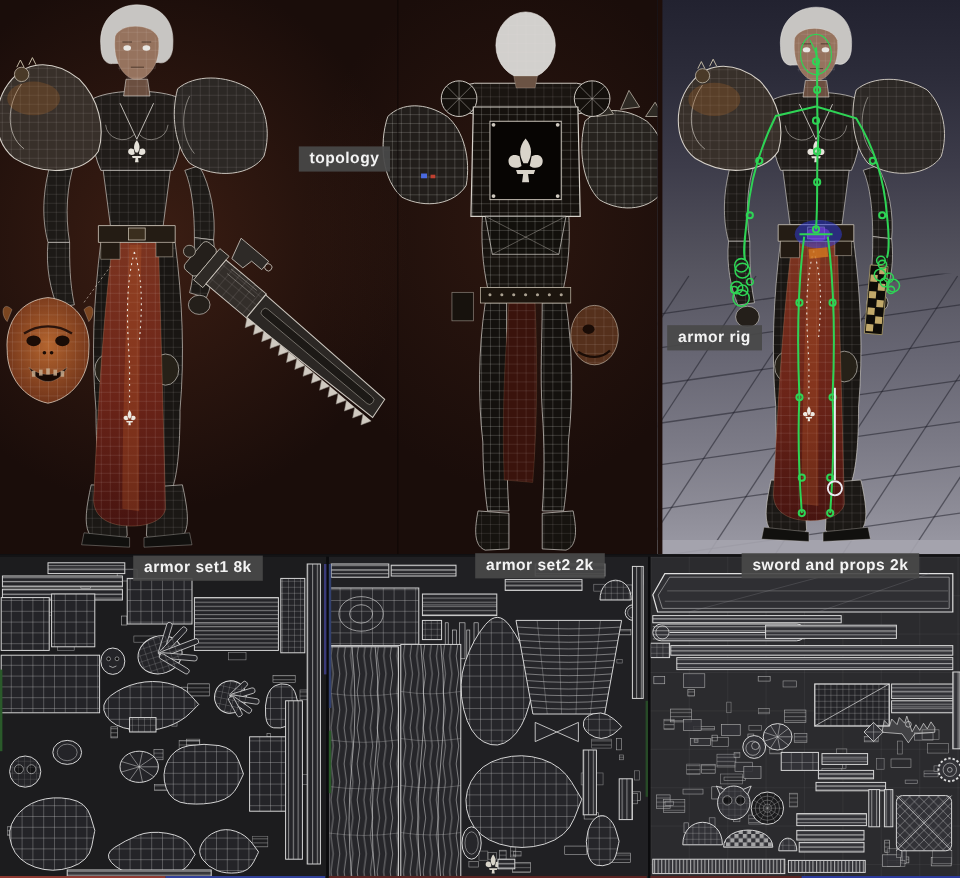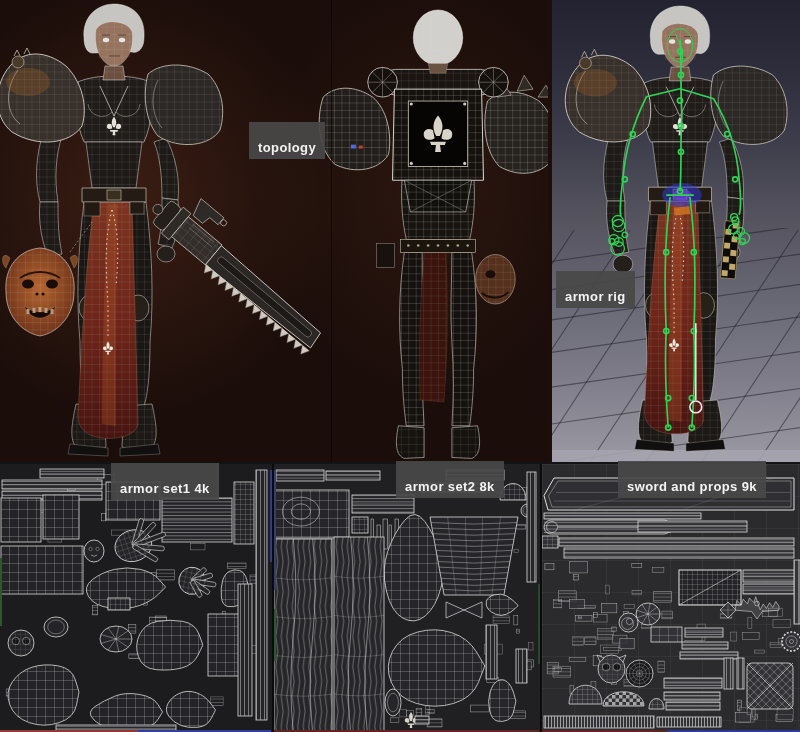--- a/index.html
+++ b/index.html
@@ -11,21 +11,21 @@
       radial-gradient(ellipse 300px 320px at 130px 200px, rgba(92,46,28,.50), rgba(0,0,0,0) 70%),
       radial-gradient(ellipse 260px 320px at 430px 190px, rgba(74,38,24,.38), rgba(0,0,0,0) 68%),
       #1a0d0a;}
   #scene-left .seam{position:absolute;left:331px;top:0;width:1px;height:462px;background:rgba(8,4,3,.55);}
   
   #viewport{position:absolute;left:548px;top:0;width:252px;height:462px;
     background:linear-gradient(#222230 0%,#2c2c3a 14%,#3d3c4a 30%,#55545f 48%,#676673 64%,#7b7a86 80%,#8d8c97 92%,#9b9aa5 100%);}
   svg{position:absolute;left:0;top:0;display:block;}
   .tag{position:absolute;z-index:6;background:rgba(72,72,72,.93);color:#f3f3f3;
        font:600 13px/1.25 "Liberation Sans",sans-serif;letter-spacing:.4px;
-       padding:18px 9px 3px;white-space:nowrap;}
+       padding:2px 9px 3px;white-space:nowrap;}
   
   #uv{position:absolute;left:0;top:462px;width:800px;height:270px;background:#101012;border-top:2px solid #131315;box-sizing:border-box;}
   .uvp{position:absolute;top:0;height:270px;overflow:hidden;}
   #uv1{left:0;width:272px;background:#1c1c1e;}
   #uv2{left:274px;width:266px;background:#202023;}
   #uv3{left:542px;width:258px;background:#2b2b2e;
        background-image:linear-gradient(rgba(255,255,255,.045) 1px,transparent 1px),
                         linear-gradient(90deg,rgba(255,255,255,.045) 1px,transparent 1px);
        background-size:32px 32px;}
   .vsep{position:absolute;top:0;width:2px;height:270px;background:#0b0b0d;}
@@ -1458,21 +1458,21 @@
     <div class="edge" style="left:274px;top:145px;width:2px;height:52px;background:#2a5a2a"></div>
     <div class="edge" style="left:538px;top:120px;width:2px;height:80px;background:#274a27"></div>
     <div class="edge" style="left:0;top:266px;width:138px;height:3px;background:#8f3a32"></div>
     <div class="edge" style="left:138px;top:266px;width:133px;height:3px;background:#31409a"></div>
     <div class="edge" style="left:274px;top:266px;width:265px;height:3px;background:#5c2422"></div>
     <div class="edge" style="left:542px;top:266px;width:126px;height:3px;background:#5c2422"></div>
     <div class="edge" style="left:668px;top:266px;width:132px;height:3px;background:#2c3a9e"></div>
   </div>
 
   <div class="tag" style="left:111px;top:463px">
-    <span>armor set1 4k</span>
+    <span>armor set1 8k</span>
   </div>
   <div class="tag" style="left:396px;top:461px">
-    <span>armor set2 8k</span>
+    <span>armor set2 2k</span>
   </div>
   <div class="tag" style="left:618px;top:461px">
-    <span>sword and props 9k</span>
+    <span>sword and props 2k</span>
   </div>
 </div>
 
 </body></html>

